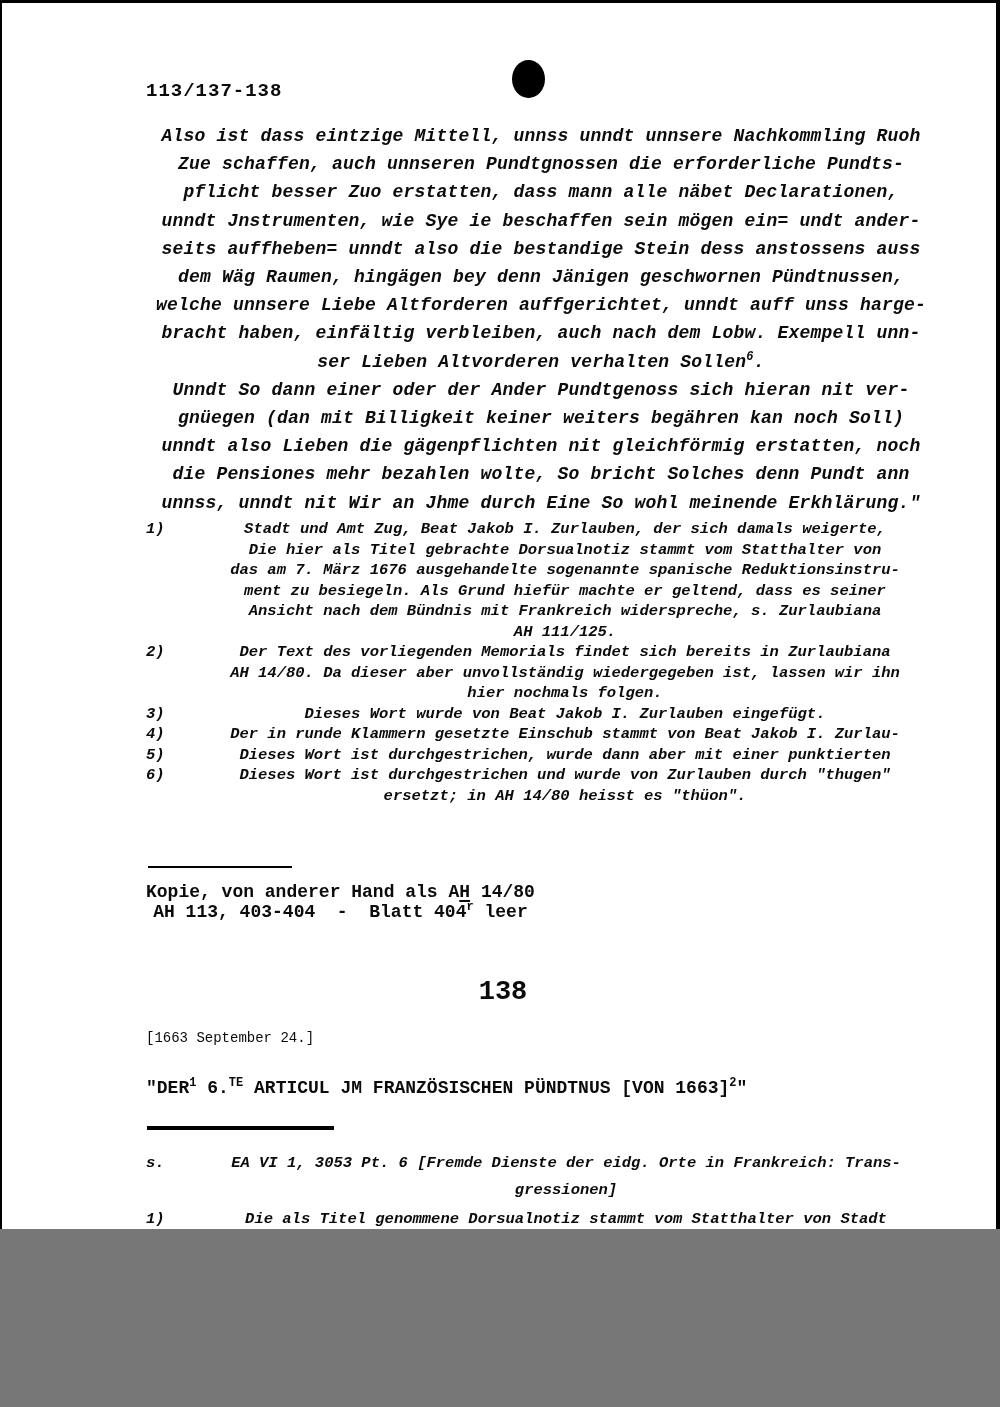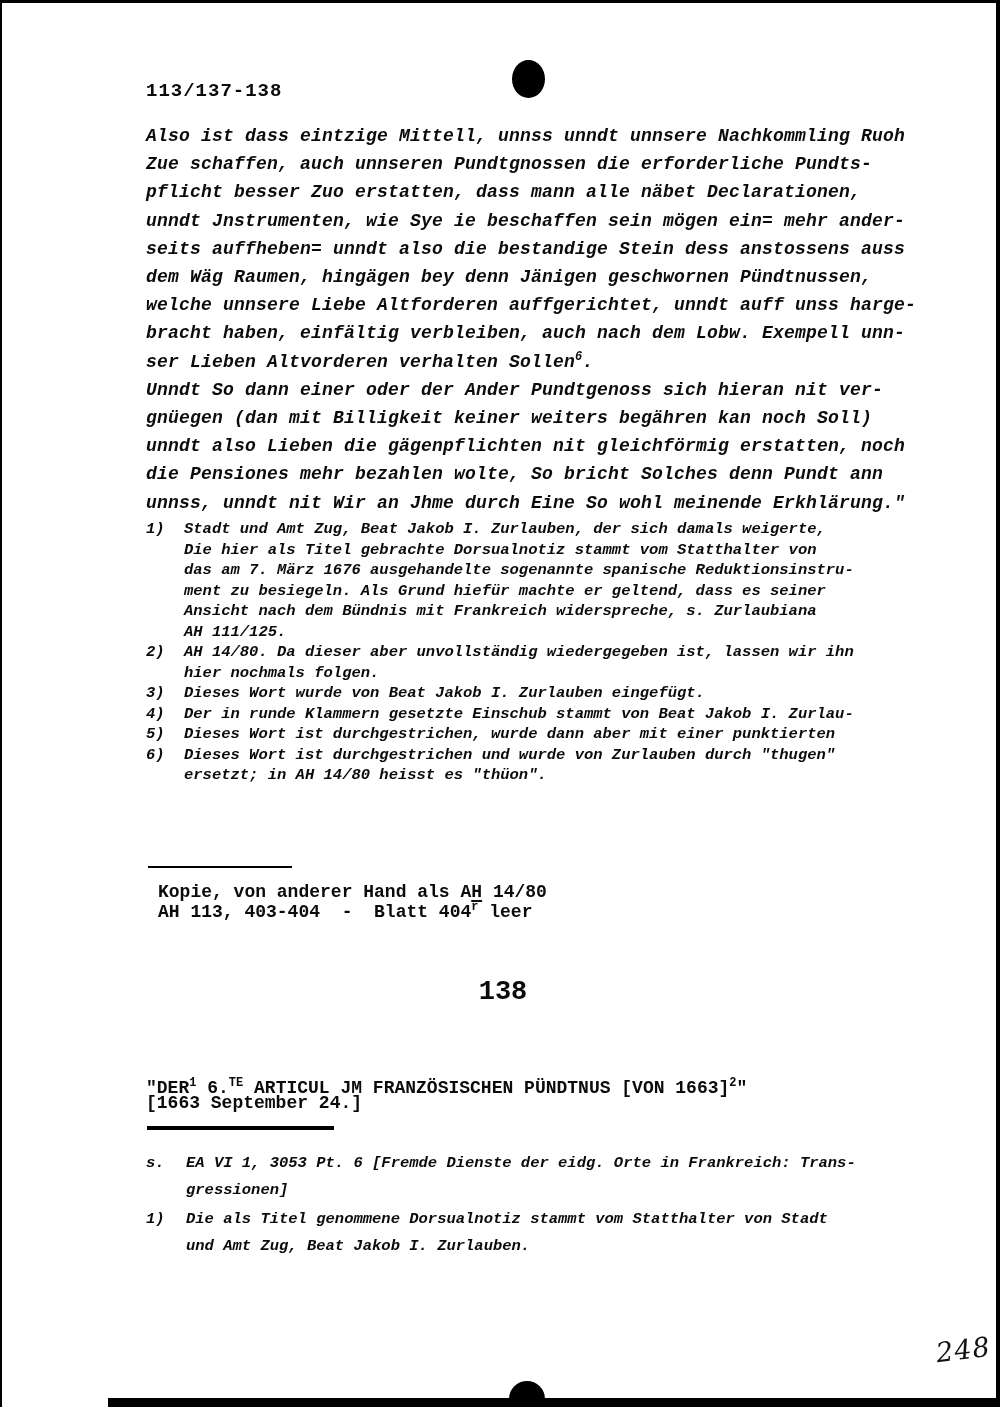--- a/index.html
+++ b/index.html
@@ -1,21 +1,21 @@
 <!DOCTYPE html>
 <html><head>
 <meta charset="utf-8">
 <style>
   html,body{margin:0;padding:0;background:#777;}
   .page{
-    position:relative;width:1000px;height:1407px;background:#ffffff;
+    position:relative;width:1000px;height:1229px;background:#ffffff;
     font-family:"Liberation Mono","DejaVu Sans Mono",monospace;
     color:#0b0b0b;overflow:hidden;margin:0 auto;
   }
-  .line{white-space:pre;}
+  .line{white-space:pre;text-align:center;}
   sup{font-size:12px;line-height:0;font-weight:700;}
   .uline{text-decoration:underline;text-underline-offset:3px;text-decoration-thickness:2px;}
 
   .edge{position:absolute;background:#000;}
   .edge-top{left:0;top:0;width:1000px;height:3px;}
   .edge-left{left:0;top:0;width:2px;height:1407px;}
   .edge-right{left:996px;top:0;width:4px;height:1407px;}
   .edge-bottom{left:108px;top:1398px;width:892px;height:9px;}
   .hole-top{position:absolute;left:512px;top:60px;width:33px;height:38px;border-radius:50%;background:#000;}
   .hole-bottom{position:absolute;left:509px;top:1381px;width:36px;height:18px;border-radius:50% 50% 0 0 / 100% 100% 0 0;background:#000;}
@@ -25,24 +25,24 @@
   .bodytext{position:absolute;left:146px;top:122px;width:790px;font-size:18px;
     font-weight:700;font-style:italic;line-height:28.2px;letter-spacing:0.2px;}
 
   .footnotes{position:absolute;left:146px;top:519px;width:800px;font-size:15.5px;
     font-weight:700;font-style:italic;line-height:20.5px;}
   .fn-item{display:flex;}
   .fn-num{flex:0 0 38px;}
   .fn-body{flex:1;}
 
   .rule-thin{position:absolute;left:148px;top:866px;width:144px;height:2px;background:#000;}
-  .kopie{position:absolute;left:146px;top:883px;font-size:18px;font-weight:700;line-height:19.5px;margin-left:12px;}
+  .kopie{position:absolute;left:146px;top:883px;font-size:18px;font-weight:700;line-height:19.5px;}
 
   .docnum{position:absolute;left:0;top:977px;width:1006px;text-align:center;font-size:27px;font-weight:700;}
-  .docdate{position:absolute;left:146px;top:1093px;font-size:18px;font-weight:700;}
+  .docdate{position:absolute;left:146px;top:1030px;font-size:14px;font-weight:400;}
   .doctitle{position:absolute;left:146px;top:1078px;font-size:18px;font-weight:700;white-space:pre;}
   .rule-heavy{position:absolute;left:147px;top:1126px;width:187px;height:4px;background:#000;}
 
   .seenote{position:absolute;left:146px;top:1150px;width:800px;font-size:15.5px;
     font-weight:700;font-style:italic;line-height:27px;display:flex;}
   .bottomfn{position:absolute;left:146px;top:1206px;width:800px;font-size:15.5px;
     font-weight:700;font-style:italic;line-height:27px;display:flex;}
   .note-num{flex:0 0 40px;}
 
   .pagenum-hand{
@@ -61,21 +61,21 @@
   <div class="edge edge-bottom"></div>
   <div class="hole-top"></div>
   <div class="hole-bottom"></div>
 
   <div class="ref">113/137-138</div>
 
   <div class="bodytext">
       <div class="line"><span>Also ist dass eintzige Mittell, unnss unndt unnsere Nachkommling Ruoh</span></div>
       <div class="line"><span>Zue schaffen, auch unnseren Pundtgnossen die erforderliche Pundts-</span></div>
       <div class="line"><span>pflicht besser Zuo erstatten, dass mann alle näbet Declarationen,</span></div>
-      <div class="line"><span>unndt Jnstrumenten, wie Sye ie beschaffen sein mögen ein= mehr ander-</span></div>
+      <div class="line"><span>unndt Jnstrumenten, wie Sye ie beschaffen sein mögen ein= undt ander-</span></div>
       <div class="line"><span>seits auffheben= unndt also die bestandige Stein dess anstossens auss</span></div>
       <div class="line"><span>dem Wäg Raumen, hingägen bey denn Jänigen geschwornen Pündtnussen,</span></div>
       <div class="line"><span>welche unnsere Liebe Altforderen auffgerichtet, unndt auff unss harge-</span></div>
       <div class="line"><span>bracht haben, einfältig verbleiben, auch nach dem Lobw. Exempell unn-</span></div>
       <div class="line"><span>ser Lieben Altvorderen verhalten Sollen</span><sup>6</sup><span>.</span></div>
       <div class="line"><span>Unndt So dann einer oder der Ander Pundtgenoss sich hieran nit ver-</span></div>
       <div class="line"><span>gnüegen (dan mit Billigkeit keiner weiters begähren kan noch Soll)</span></div>
       <div class="line"><span>unndt also Lieben die gägenpflichten nit gleichförmig erstatten, noch</span></div>
       <div class="line"><span>die Pensiones mehr bezahlen wolte, So bricht Solches denn Pundt ann</span></div>
       <div class="line"><span>unnss, unndt nit Wir an Jhme durch Eine So wohl meinende Erkhlärung."</span></div>
@@ -89,20 +89,21 @@
           <div class="line">Die hier als Titel gebrachte Dorsualnotiz stammt vom Statthalter von</div>
           <div class="line">das am 7. März 1676 ausgehandelte sogenannte spanische Reduktionsinstru-</div>
           <div class="line">ment zu besiegeln. Als Grund hiefür machte er geltend, dass es seiner</div>
           <div class="line">Ansicht nach dem Bündnis mit Frankreich widerspreche, s. Zurlaubiana</div>
           <div class="line">AH 111/125.</div>
         </div>
       </div>
       <div class="fn-item">
         <div class="fn-num">2)</div>
         <div class="fn-body">
+          <div class="line">Der Text des vorliegenden Memorials findet sich bereits in Zurlaubiana</div>
           <div class="line">AH 14/80. Da dieser aber unvollständig wiedergegeben ist, lassen wir ihn</div>
           <div class="line">hier nochmals folgen.</div>
         </div>
       </div>
       <div class="fn-item">
         <div class="fn-num">3)</div>
         <div class="fn-body">
           <div class="line">Dieses Wort wurde von Beat Jakob I. Zurlauben eingefügt.</div>
         </div>
       </div>

